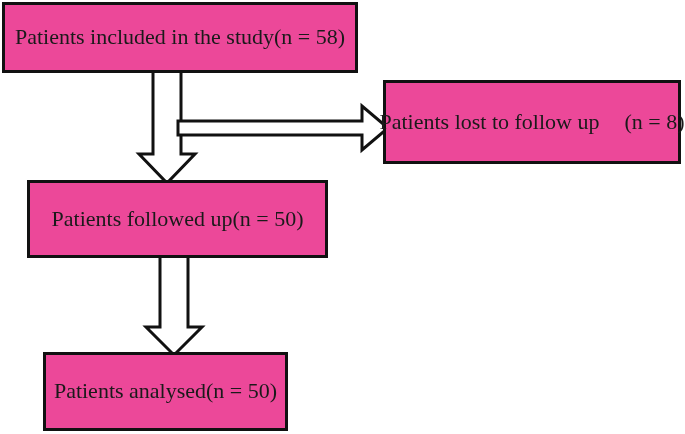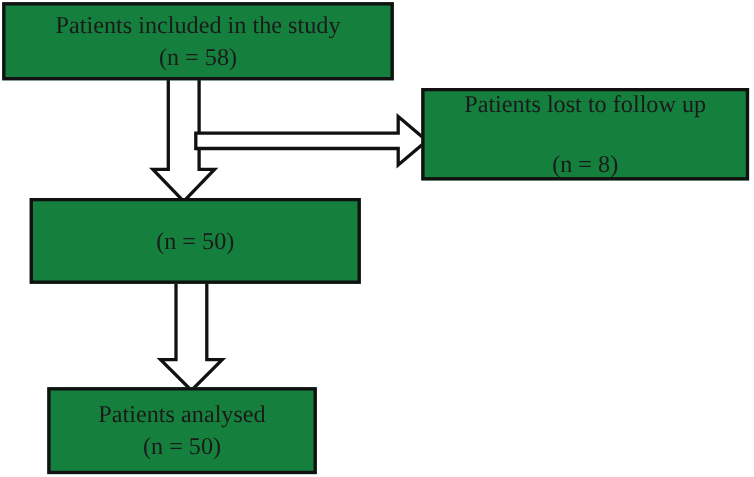--- a/index.html
+++ b/index.html
@@ -12,23 +12,22 @@
     width: 685px;
     height: 434px;
     background: #ffffff;
     overflow: hidden;
     font-family: "Liberation Serif", "DejaVu Serif", serif;
   }
   .node-box {
     position: absolute;
     box-sizing: border-box;
     border: 3px solid #111111;
-    background: #15803d;
+    background: #ec4899;
     display: flex;
-    flex-direction: column;
     align-items: center;
     justify-content: center;
     text-align: center;
     color: #1a1a1a;
     z-index: 3;
   }
   .node-line {
     display: block;
     line-height: 1.30;
     white-space: nowrap;
@@ -64,20 +63,21 @@
     <span class="node-line">Patients included in the study</span>
     <span class="node-line">(n = 58)</span>
   </div>
 
   <div class="node-box" id="box-lost">
     <span class="node-line">Patients lost to follow up</span>
     <span class="node-line">(n = 8)</span>
   </div>
 
   <div class="node-box" id="box-followed">
+    <span class="node-line">Patients followed up</span>
     <span class="node-line">(n = 50)</span>
   </div>
 
   <div class="node-box" id="box-analysed">
     <span class="node-line">Patients analysed</span>
     <span class="node-line">(n = 50)</span>
   </div>
 
   <svg class="arrow-svg" id="arrow-down-1" viewBox="0 0 60 115">
     <polygon class="arrow-shape" points="15,0 43,0 43,84 57,84 29,113 1,84 15,84"></polygon>

